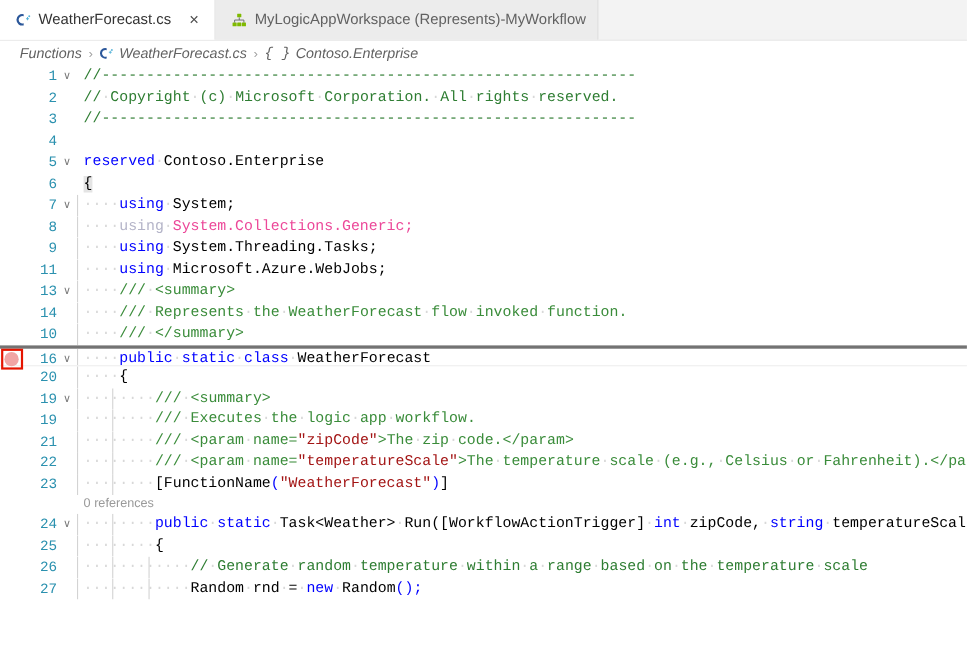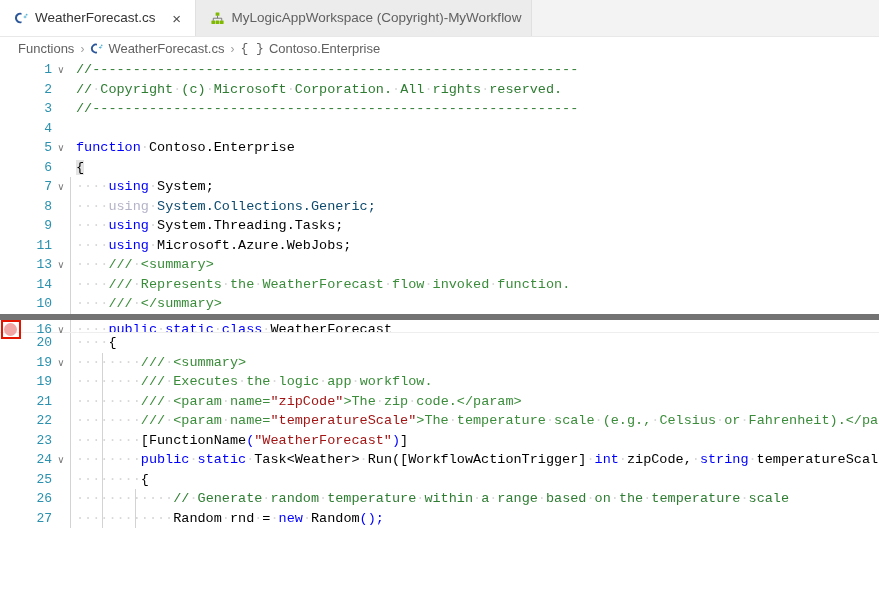--- a/index.html
+++ b/index.html
@@ -54,21 +54,21 @@
     height: 23px;
     background: #ffffff;
     display: flex;
     align-items: center;
     padding-left: 18px;
     font-size: 13px;
     color: #616161;
     gap: 5px;
     white-space: nowrap;
   }
-  #breadcrumb .crumb { display: flex; align-items: center; gap: 5px; cursor: pointer; }
+  #breadcrumb .crumb { display: flex; align-items: center; gap: 5px; cursor: pointer; font-style: italic; }
   #breadcrumb .sep { color: #a0a0a0; font-size: 12px; padding: 0 1px; }
   #breadcrumb .br-ico { display: flex; align-items: center; }
   .brace-ico { color: #616161; font-family: "Liberation Mono", monospace; font-size: 13px; }
 
   
   #editor {
     position: relative;
     height: 550px;
     background: #ffffff;
     overflow: hidden;
@@ -77,21 +77,21 @@
   }
   .row {
     position: relative;
     height: 19.5px;
     line-height: 19.5px;
     white-space: pre;
     display: flex;
     align-items: stretch;
   }
   .row.current {
-    border-top: 6px solid #737373;
+    border-top: 3px solid #737373;
     border-bottom: 1px solid #eeeeee;
     height: 19.5px;
   }
   .gutter-bp {
     width: 26px;
     flex: 0 0 26px;
     position: relative;
   }
   .bp {
     position: absolute;
@@ -155,21 +155,21 @@
   }
 
   
   .c-comment  { color: #2e7d32; }
   .c-doc      { color: #3a8c3a; }
   .c-kw       { color: #0000ff; }
   .c-str      { color: #a31515; }
   .c-punct    { color: #000000; }
   .c-plain    { color: #000000; }
   .c-dim      { color: #b4b4c8; }
-  .c-dimtext  { color: #0c4a6e; }
+  .c-dimtext  { color: #ec4899; }
   .ws         { color: #d8d8d8; }
   .bracket-hl { background: #e4e4e4; }
 </style>
 </head>
 <body>
 
 <div id="tabbar">
   <div class="tab active">
     <span class="tabicon">
       <svg width="14" height="14" viewBox="0 0 16 16" aria-hidden="true">
@@ -185,21 +185,21 @@
   <div class="tab">
     <span class="tabicon">
       <svg width="15" height="15" viewBox="0 0 16 16" aria-hidden="true">
         <rect x="6" y="1.5" width="4" height="3.6" rx="0.4" fill="#7fba00"></rect>
         <rect x="1.5" y="10.2" width="4" height="3.6" rx="0.4" fill="#7fba00"></rect>
         <rect x="6" y="10.2" width="4" height="3.6" rx="0.4" fill="#7fba00"></rect>
         <rect x="10.5" y="10.2" width="4" height="3.6" rx="0.4" fill="#7fba00"></rect>
         <path d="M8 5.1v2.6M3.5 10.2V7.7h9v2.5" stroke="#6a6a6a" stroke-width="0.9" fill="none"></path>
       </svg>
     </span>
-    <span class="tablabel">MyLogicAppWorkspace (Copyright)-MyWorkflow</span>
+    <span class="tablabel">MyLogicAppWorkspace (Represents)-MyWorkflow</span>
   </div>
 </div>
 
 <div id="breadcrumb">
   <span class="crumb">
     <span>Functions</span>
   </span>
   <span class="sep">›</span>
   <span class="crumb">
     <span class="br-ico">
@@ -216,33 +216,39 @@
     <span class="br-ico brace-ico">{ }</span>
     <span>Contoso.Enterprise</span>
   </span>
 </div>
 
 <div id="editor">
     <div class="row"><div class="gutter-bp"></div><div class="lineno">1</div><div class="fold">∨</div><div class="code"><span class="c-comment">//------------------------------------------------------------</span></div></div>
     <div class="row"><div class="gutter-bp"></div><div class="lineno">2</div><div class="fold"></div><div class="code"><span class="c-comment">//</span><span class="ws">·</span><span class="c-comment">Copyright</span><span class="ws">·</span><span class="c-comment">(c)</span><span class="ws">·</span><span class="c-comment">Microsoft</span><span class="ws">·</span><span class="c-comment">Corporation.</span><span class="ws">·</span><span class="c-comment">All</span><span class="ws">·</span><span class="c-comment">rights</span><span class="ws">·</span><span class="c-comment">reserved.</span></div></div>
     <div class="row"><div class="gutter-bp"></div><div class="lineno">3</div><div class="fold"></div><div class="code"><span class="c-comment">//------------------------------------------------------------</span></div></div>
     <div class="row"><div class="gutter-bp"></div><div class="lineno">4</div><div class="fold"></div><div class="code"></div></div>
-    <div class="row"><div class="gutter-bp"></div><div class="lineno">5</div><div class="fold">∨</div><div class="code"><span class="c-kw">function</span><span class="ws">·</span><span class="c-plain">Contoso.Enterprise</span></div></div>
+    <div class="row"><div class="gutter-bp"></div><div class="lineno">5</div><div class="fold">∨</div><div class="code"><span class="c-kw">reserved</span><span class="ws">·</span><span class="c-plain">Contoso.Enterprise</span></div></div>
     <div class="row"><div class="gutter-bp"></div><div class="lineno">6</div><div class="fold"></div><div class="code"><span class="c-punct bracket-hl">{</span></div></div>
     <div class="row"><div class="gutter-bp"></div><div class="lineno">7</div><div class="fold">∨</div><div class="code"><div class="guide" style="left: 0px;"></div><span class="ws">····</span><span class="c-kw">using</span><span class="ws">·</span><span class="c-plain">System;</span></div></div>
     <div class="row"><div class="gutter-bp"></div><div class="lineno">8</div><div class="fold"></div><div class="code"><div class="guide" style="left: 0px;"></div><span class="ws">····</span><span class="c-dim">using</span><span class="ws">·</span><span class="c-dimtext">System.Collections.Generic;</span></div></div>
     <div class="row"><div class="gutter-bp"></div><div class="lineno">9</div><div class="fold"></div><div class="code"><div class="guide" style="left: 0px;"></div><span class="ws">····</span><span class="c-kw">using</span><span class="ws">·</span><span class="c-plain">System.Threading.Tasks;</span></div></div>
     <div class="row"><div class="gutter-bp"></div><div class="lineno">11</div><div class="fold"></div><div class="code"><div class="guide" style="left: 0px;"></div><span class="ws">····</span><span class="c-kw">using</span><span class="ws">·</span><span class="c-plain">Microsoft.Azure.WebJobs;</span></div></div>
     <div class="row"><div class="gutter-bp"></div><div class="lineno">13</div><div class="fold">∨</div><div class="code"><div class="guide" style="left: 0px;"></div><span class="ws">····</span><span class="c-doc">///</span><span class="ws">·</span><span class="c-doc">&lt;summary&gt;</span></div></div>
     <div class="row"><div class="gutter-bp"></div><div class="lineno">14</div><div class="fold"></div><div class="code"><div class="guide" style="left: 0px;"></div><span class="ws">····</span><span class="c-doc">///</span><span class="ws">·</span><span class="c-doc">Represents</span><span class="ws">·</span><span class="c-doc">the</span><span class="ws">·</span><span class="c-doc">WeatherForecast</span><span class="ws">·</span><span class="c-doc">flow</span><span class="ws">·</span><span class="c-doc">invoked</span><span class="ws">·</span><span class="c-doc">function.</span></div></div>
     <div class="row"><div class="gutter-bp"></div><div class="lineno">10</div><div class="fold"></div><div class="code"><div class="guide" style="left: 0px;"></div><span class="ws">····</span><span class="c-doc">///</span><span class="ws">·</span><span class="c-doc">&lt;/summary&gt;</span></div></div>
     <div class="row current"><div class="gutter-bp"><div class="bp"></div><div class="bp-frame"></div></div><div class="lineno">16</div><div class="fold">∨</div><div class="code"><div class="guide" style="left: 0px;"></div><span class="ws">····</span><span class="c-kw">public</span><span class="ws">·</span><span class="c-kw">static</span><span class="ws">·</span><span class="c-kw">class</span><span class="ws">·</span><span class="c-plain">WeatherForecast</span></div></div>
     <div class="row"><div class="gutter-bp"></div><div class="lineno">20</div><div class="fold"></div><div class="code"><div class="guide" style="left: 0px;"></div><span class="ws">····</span><span class="c-punct">{</span></div></div>
     <div class="row"><div class="gutter-bp"></div><div class="lineno">19</div><div class="fold">∨</div><div class="code"><div class="guide" style="left: 0px;"></div><div class="guide" style="left: 32.48px;"></div><span class="ws">········</span><span class="c-doc">///</span><span class="ws">·</span><span class="c-doc">&lt;summary&gt;</span></div></div>
     <div class="row"><div class="gutter-bp"></div><div class="lineno">19</div><div class="fold"></div><div class="code"><div class="guide" style="left: 0px;"></div><div class="guide" style="left: 32.48px;"></div><span class="ws">········</span><span class="c-doc">///</span><span class="ws">·</span><span class="c-doc">Executes</span><span class="ws">·</span><span class="c-doc">the</span><span class="ws">·</span><span class="c-doc">logic</span><span class="ws">·</span><span class="c-doc">app</span><span class="ws">·</span><span class="c-doc">workflow.</span></div></div>
     <div class="row"><div class="gutter-bp"></div><div class="lineno">21</div><div class="fold"></div><div class="code"><div class="guide" style="left: 0px;"></div><div class="guide" style="left: 32.48px;"></div><span class="ws">········</span><span class="c-doc">///</span><span class="ws">·</span><span class="c-doc">&lt;param</span><span class="ws">·</span><span class="c-doc">name=</span><span class="c-str">"zipCode"</span><span class="c-doc">&gt;The</span><span class="ws">·</span><span class="c-doc">zip</span><span class="ws">·</span><span class="c-doc">code.&lt;/param&gt;</span></div></div>
     <div class="row"><div class="gutter-bp"></div><div class="lineno">22</div><div class="fold"></div><div class="code"><div class="guide" style="left: 0px;"></div><div class="guide" style="left: 32.48px;"></div><span class="ws">········</span><span class="c-doc">///</span><span class="ws">·</span><span class="c-doc">&lt;param</span><span class="ws">·</span><span class="c-doc">name=</span><span class="c-str">"temperatureScale"</span><span class="c-doc">&gt;The</span><span class="ws">·</span><span class="c-doc">temperature</span><span class="ws">·</span><span class="c-doc">scale</span><span class="ws">·</span><span class="c-doc">(e.g.,</span><span class="ws">·</span><span class="c-doc">Celsius</span><span class="ws">·</span><span class="c-doc">or</span><span class="ws">·</span><span class="c-doc">Fahrenheit).&lt;/param&gt;</span></div></div>
     <div class="row"><div class="gutter-bp"></div><div class="lineno">23</div><div class="fold"></div><div class="code"><div class="guide" style="left: 0px;"></div><div class="guide" style="left: 32.48px;"></div><span class="ws">········</span><span class="c-plain">[FunctionName</span><span class="c-kw">(</span><span class="c-str">"WeatherForecast"</span><span class="c-kw">)</span><span class="c-plain">]</span></div></div>
+    <div class="codelens">
+      <div style="flex:0 0 26px"></div>
+      <div style="flex:0 0 26px"></div>
+      <div style="flex:0 0 18px"></div>
+      <div style="flex:1 1 auto;padding-left:6px"><span class="cl-text">0 references</span></div>
+    </div>
     <div class="row"><div class="gutter-bp"></div><div class="lineno">24</div><div class="fold">∨</div><div class="code"><div class="guide" style="left: 0px;"></div><div class="guide" style="left: 32.48px;"></div><span class="ws">········</span><span class="c-kw">public</span><span class="ws">·</span><span class="c-kw">static</span><span class="ws">·</span><span class="c-plain">Task&lt;Weather&gt;</span><span class="ws">·</span><span class="c-plain">Run(</span><span class="c-plain">[WorkflowActionTrigger]</span><span class="ws">·</span><span class="c-kw">int</span><span class="ws">·</span><span class="c-plain">zipCode,</span><span class="ws">·</span><span class="c-kw">string</span><span class="ws">·</span><span class="c-plain">temperatureScale)</span></div></div>
     <div class="row"><div class="gutter-bp"></div><div class="lineno">25</div><div class="fold"></div><div class="code"><div class="guide" style="left: 0px;"></div><div class="guide" style="left: 32.48px;"></div><span class="ws">········</span><span class="c-punct">{</span></div></div>
     <div class="row"><div class="gutter-bp"></div><div class="lineno">26</div><div class="fold"></div><div class="code"><div class="guide" style="left: 0px;"></div><div class="guide" style="left: 32.48px;"></div><div class="guide" style="left: 64.96px;"></div><span class="ws">············</span><span class="c-comment">//</span><span class="ws">·</span><span class="c-comment">Generate</span><span class="ws">·</span><span class="c-comment">random</span><span class="ws">·</span><span class="c-comment">temperature</span><span class="ws">·</span><span class="c-comment">within</span><span class="ws">·</span><span class="c-comment">a</span><span class="ws">·</span><span class="c-comment">range</span><span class="ws">·</span><span class="c-comment">based</span><span class="ws">·</span><span class="c-comment">on</span><span class="ws">·</span><span class="c-comment">the</span><span class="ws">·</span><span class="c-comment">temperature</span><span class="ws">·</span><span class="c-comment">scale</span></div></div>
     <div class="row"><div class="gutter-bp"></div><div class="lineno">27</div><div class="fold"></div><div class="code"><div class="guide" style="left: 0px;"></div><div class="guide" style="left: 32.48px;"></div><div class="guide" style="left: 64.96px;"></div><span class="ws">············</span><span class="c-plain">Random</span><span class="ws">·</span><span class="c-plain">rnd</span><span class="ws">·</span><span class="c-plain">=</span><span class="ws">·</span><span class="c-kw">new</span><span class="ws">·</span><span class="c-plain">Random</span><span class="c-kw">();</span></div></div>
   </div>
 
 </body></html>

